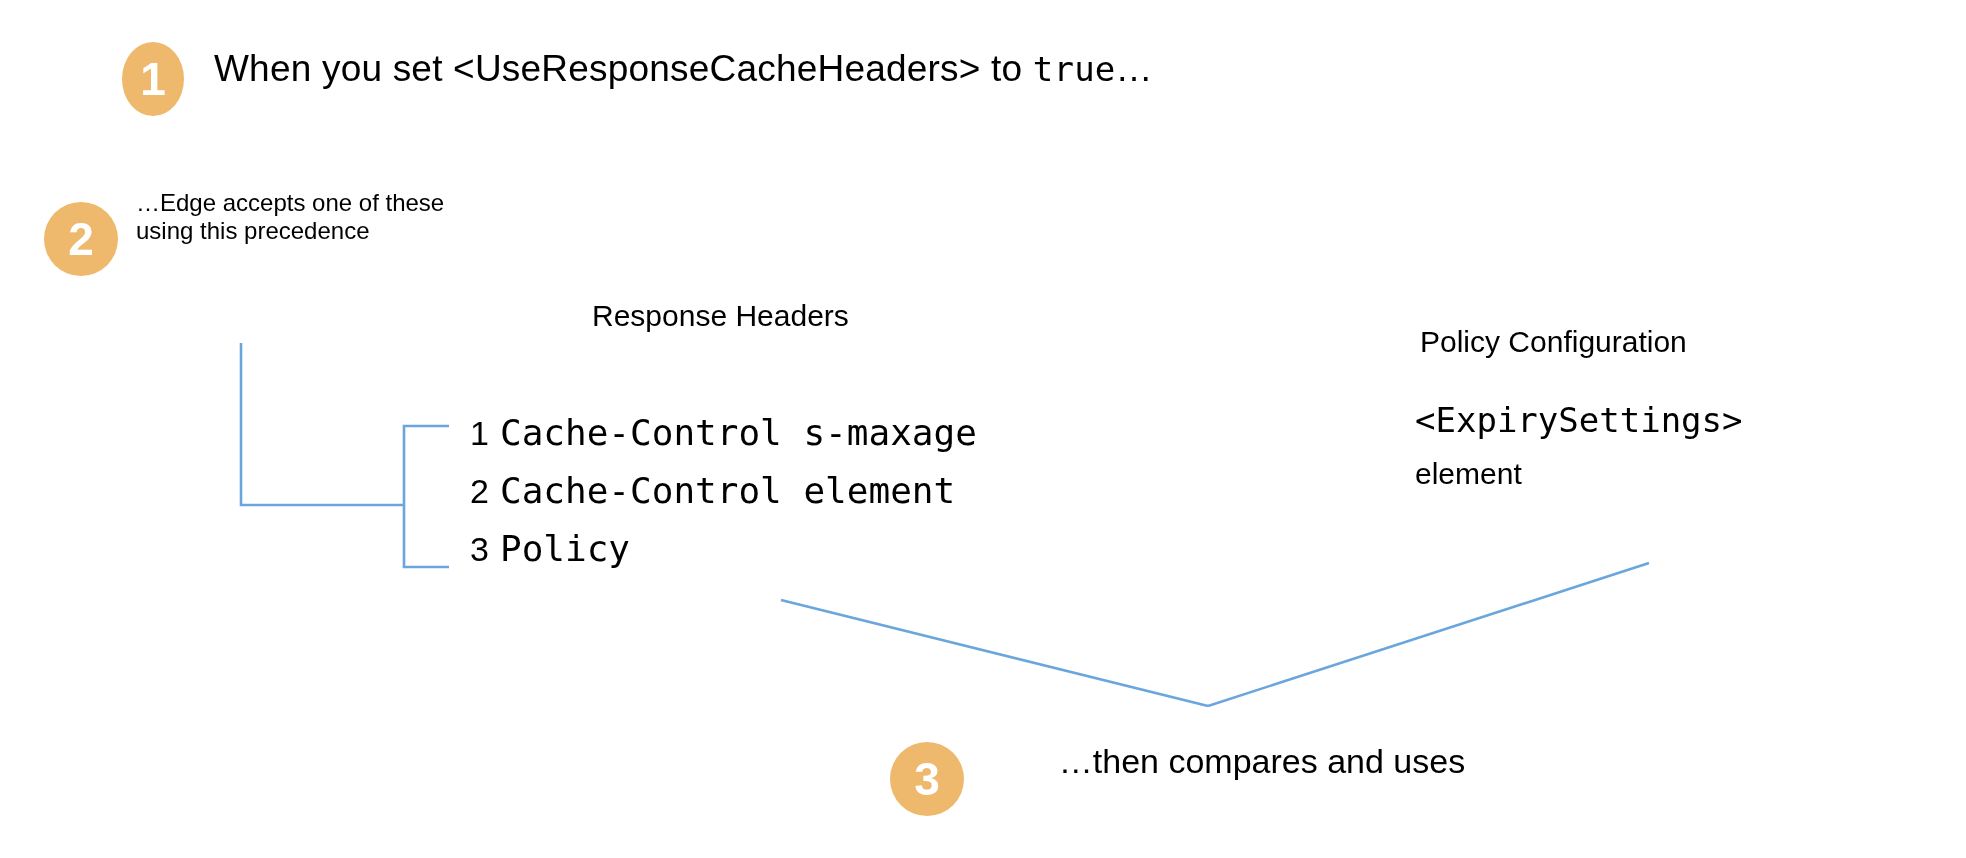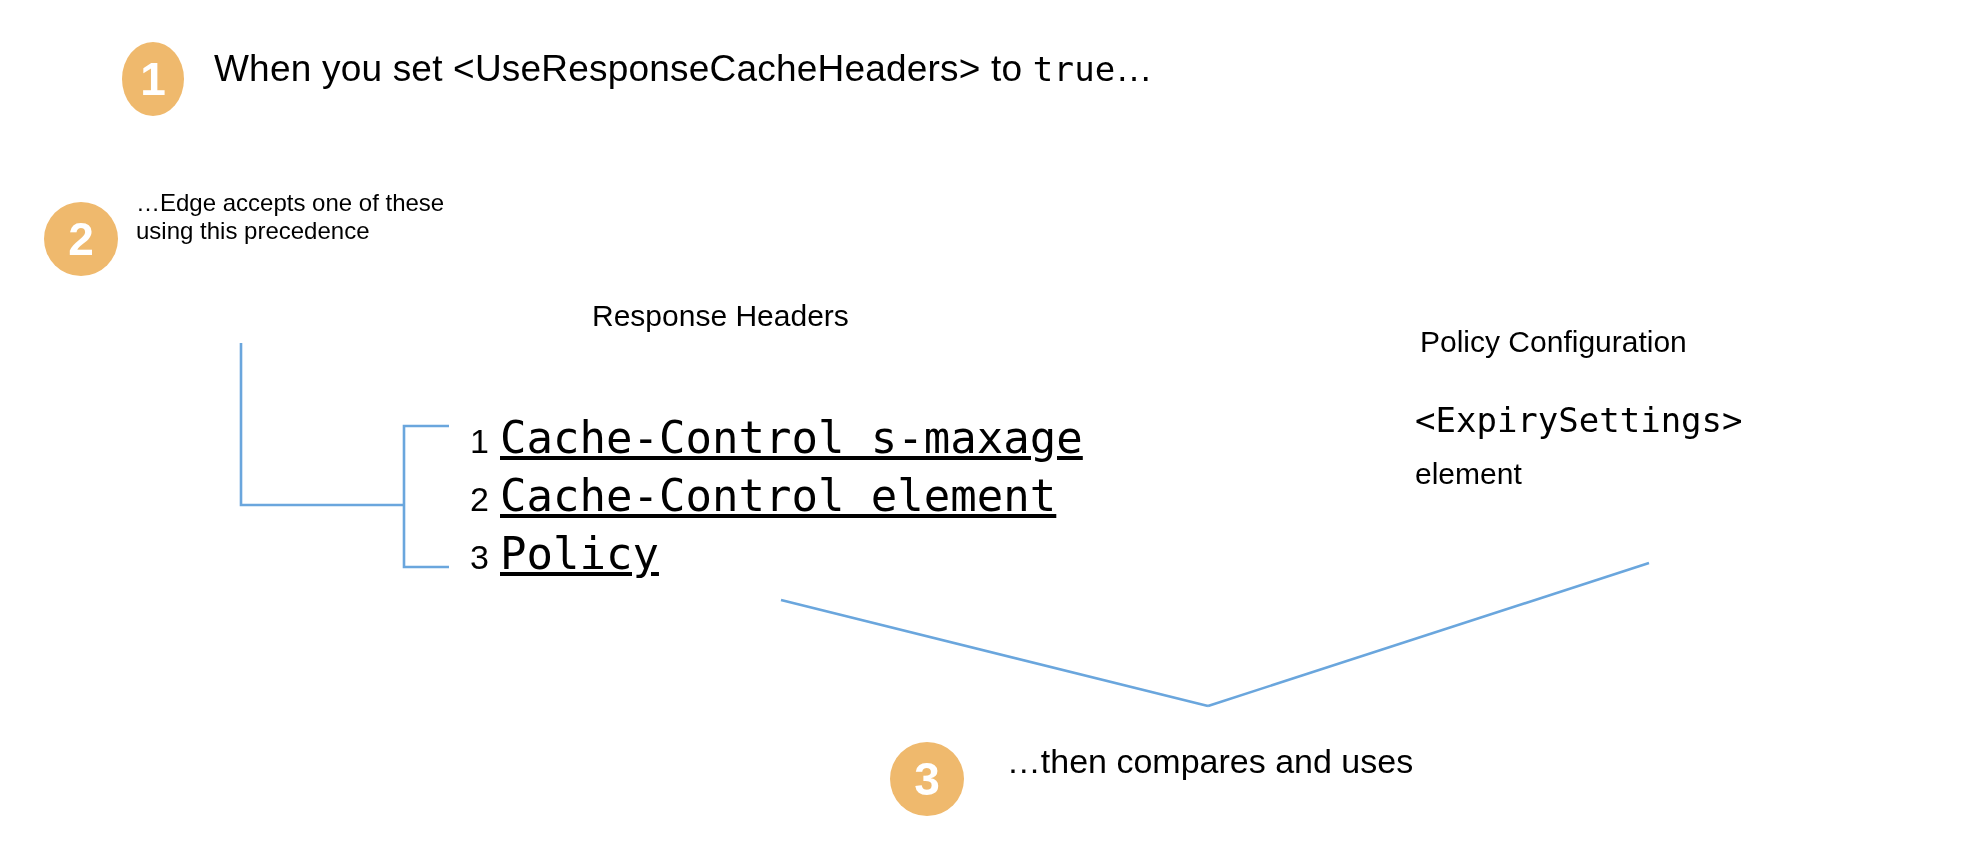--- a/index.html
+++ b/index.html
@@ -93,43 +93,42 @@
     white-space: nowrap;
   }
   .list-num {
     font-family: "Liberation Sans", sans-serif;
     font-size: 34px;
     width: 30px;
     display: inline-block;
   }
   .list-val {
     font-family: "DejaVu Sans Mono", "Liberation Mono", monospace;
-    font-size: 44px;
-    text-decoration: underline;
+    font-size: 36px;
   }
 
   
   #policy-element-name {
     left: 1415px; top: 400px;
     width: 390px;
     text-align: left;
     font-family: "DejaVu Sans Mono", "Liberation Mono", monospace;
     font-size: 34px;
     white-space: nowrap;
   }
   #policy-element-word {
     left: 1415px; top: 457px;
     width: 390px;
     text-align: left;
     font-size: 30px;
   }
 
   
   #step3-text {
-    left: 980px; top: 742px;
+    left: 1032px; top: 742px;
     font-size: 34px;
     line-height: 1.16;
     text-align: center;
     width: 460px;
   }
 
   
   #connectors {
     left: 0; top: 0;
     width: 1966px; height: 858px;

